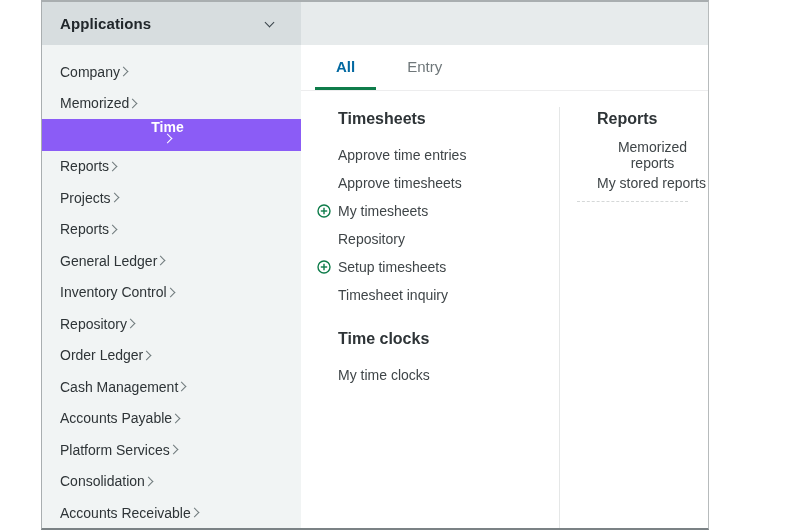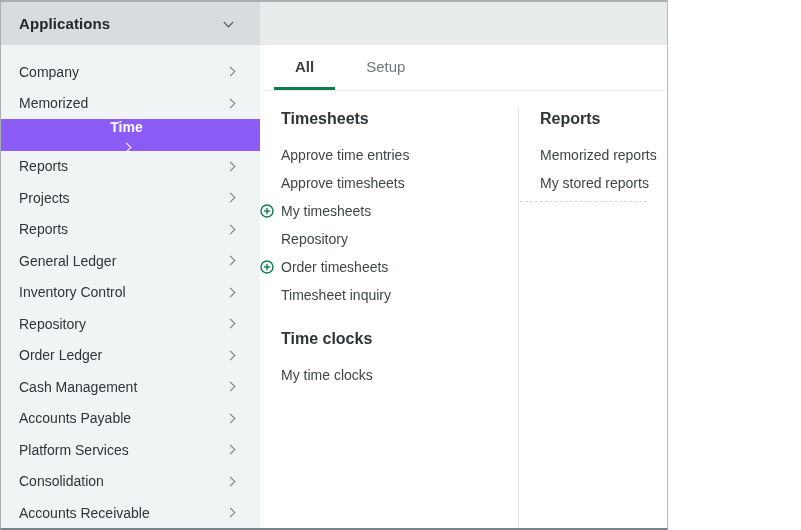--- a/index.html
+++ b/index.html
@@ -9,20 +9,21 @@
   .window {
     position:relative;
     width:668px; height:530px;
     border-top:2px solid #a9aeb0;
     border-left:1px solid #a9aeb0;
     border-right:1px solid #b7bbbc;
     border-bottom:2px solid #7b8285;
     display:flex;
     overflow:hidden;
     background:#fff;
+    margin-left:41px;
   }
 
   
   .sidebar { width:259px; flex:0 0 259px; background:#f1f4f4; display:flex; flex-direction:column; }
   .sidebar-header {
     height:43px; flex:0 0 43px;
     background:#d7dddf;
     display:flex; align-items:center; justify-content:space-between;
     padding:0 28px 0 18px;
     cursor:pointer;
@@ -30,21 +31,21 @@
   .sidebar-header .hdr-label { font-size:15px; font-weight:700; color:#21272b; letter-spacing:.1px; }
   .chev {
     display:inline-block; width:7px; height:7px;
     border-right:1.6px solid #39434a; border-bottom:1.6px solid #39434a;
   }
   .chev.down { transform:rotate(45deg); margin-top:-3px; }
   .chev.right { transform:rotate(-45deg); border-color:#6f7a7c; }
   .sidebar-list { padding-top:11px; }
   .side-item {
     height:31.5px;
-    display:flex; align-items:center; justify-content:space-between;
+    display:flex; align-items:center; 
     padding:0 26px 0 18px;
     font-size:14px; color:#2e3437;
     cursor:pointer;
   }
   .side-item.selected { background:#8b5cf6; color:#fff; font-weight:700;flex-direction:column; }
   .side-item.selected .chev.right { border-color:#fff; }
 
   
   .main { flex:1; display:flex; flex-direction:column; background:#fff; min-width:0; }
   .top-strip { height:43px; flex:0 0 43px; background:#e7ebec; }
@@ -57,38 +58,39 @@
     background:#fff;
   }
   .tab {
     display:flex; align-items:center;
     padding:0 21px;
     margin-right:10px;
     font-size:15px; color:#6f777a;
     border-bottom:3px solid transparent;
     cursor:pointer;
   }
-  .tab.active { color:#404040; font-weight:700; border-bottom-color:#0e7c4a; }
+  .tab.active { color:#0369a1; font-weight:700; border-bottom-color:#0e7c4a; }
 
   .content { flex:1; display:flex; padding-top:16px; }
-  .col { }
+  .col { padding-left:16px; }
   .col-1 { width:259px; flex:0 0 259px; border-right:1px solid #e5e7e7; }
   .col-2 { flex:1; }
 
   .section-title {
     font-size:16px; font-weight:700; color:#2e3437;
     line-height:24px; margin:0 0 10px 21px;
   }
   .section { margin-bottom:0; }
   .section + .section { margin-top:18px; }
   .menu-item {
     height:28px;
     display:flex; align-items:center;
     font-size:14px; color:#3f4548;
     cursor:pointer;
+    text-align:center;
   }
   .menu-item .gutter {
     width:21px; flex:0 0 21px;
     display:flex; align-items:center; justify-content:flex-start;
   }
   .add-icon { display:block; cursor:pointer; }
   .dashed-divider {
     border-top:1px dashed #d5d8d8;
     margin:4px 20px 0 1px;
   }
@@ -164,21 +166,21 @@
           <span>Accounts Receivable</span>
           <span class="chev right"></span>
         </div>
       </div>
   </div>
 
   <div class="main">
     <div class="top-strip"></div>
     <div class="tabs-row" id="tabs-row">
         <div class="tab active">All</div>
-        <div class="tab">Setup</div>
+        <div class="tab">Entry</div>
       </div>
     <div class="content" id="content">
         <div class="col col-1">
           <div class="section">
             <div class="section-title">Timesheets</div>
             <div class="menu-item">
               <span class="gutter"></span>
               <span>Approve time entries</span>
             </div>
             <div class="menu-item">
@@ -200,21 +202,21 @@
               <span>Repository</span>
             </div>
             <div class="menu-item">
               <span class="gutter">
                 <svg class="add-icon" width="14" height="14" viewBox="0 0 14 14">
                   <circle cx="7" cy="7" r="6" fill="none" stroke="#0e7c4a" stroke-width="1.4"></circle>
                   <line x1="7" y1="3.8" x2="7" y2="10.2" stroke="#0e7c4a" stroke-width="1.4"></line>
                   <line x1="3.8" y1="7" x2="10.2" y2="7" stroke="#0e7c4a" stroke-width="1.4"></line>
                 </svg>
               </span>
-              <span>Order timesheets</span>
+              <span>Setup timesheets</span>
             </div>
             <div class="menu-item">
               <span class="gutter"></span>
               <span>Timesheet inquiry</span>
             </div>
           </div>
           <div class="section">
             <div class="section-title">Time clocks</div>
             <div class="menu-item">
               <span class="gutter"></span>

